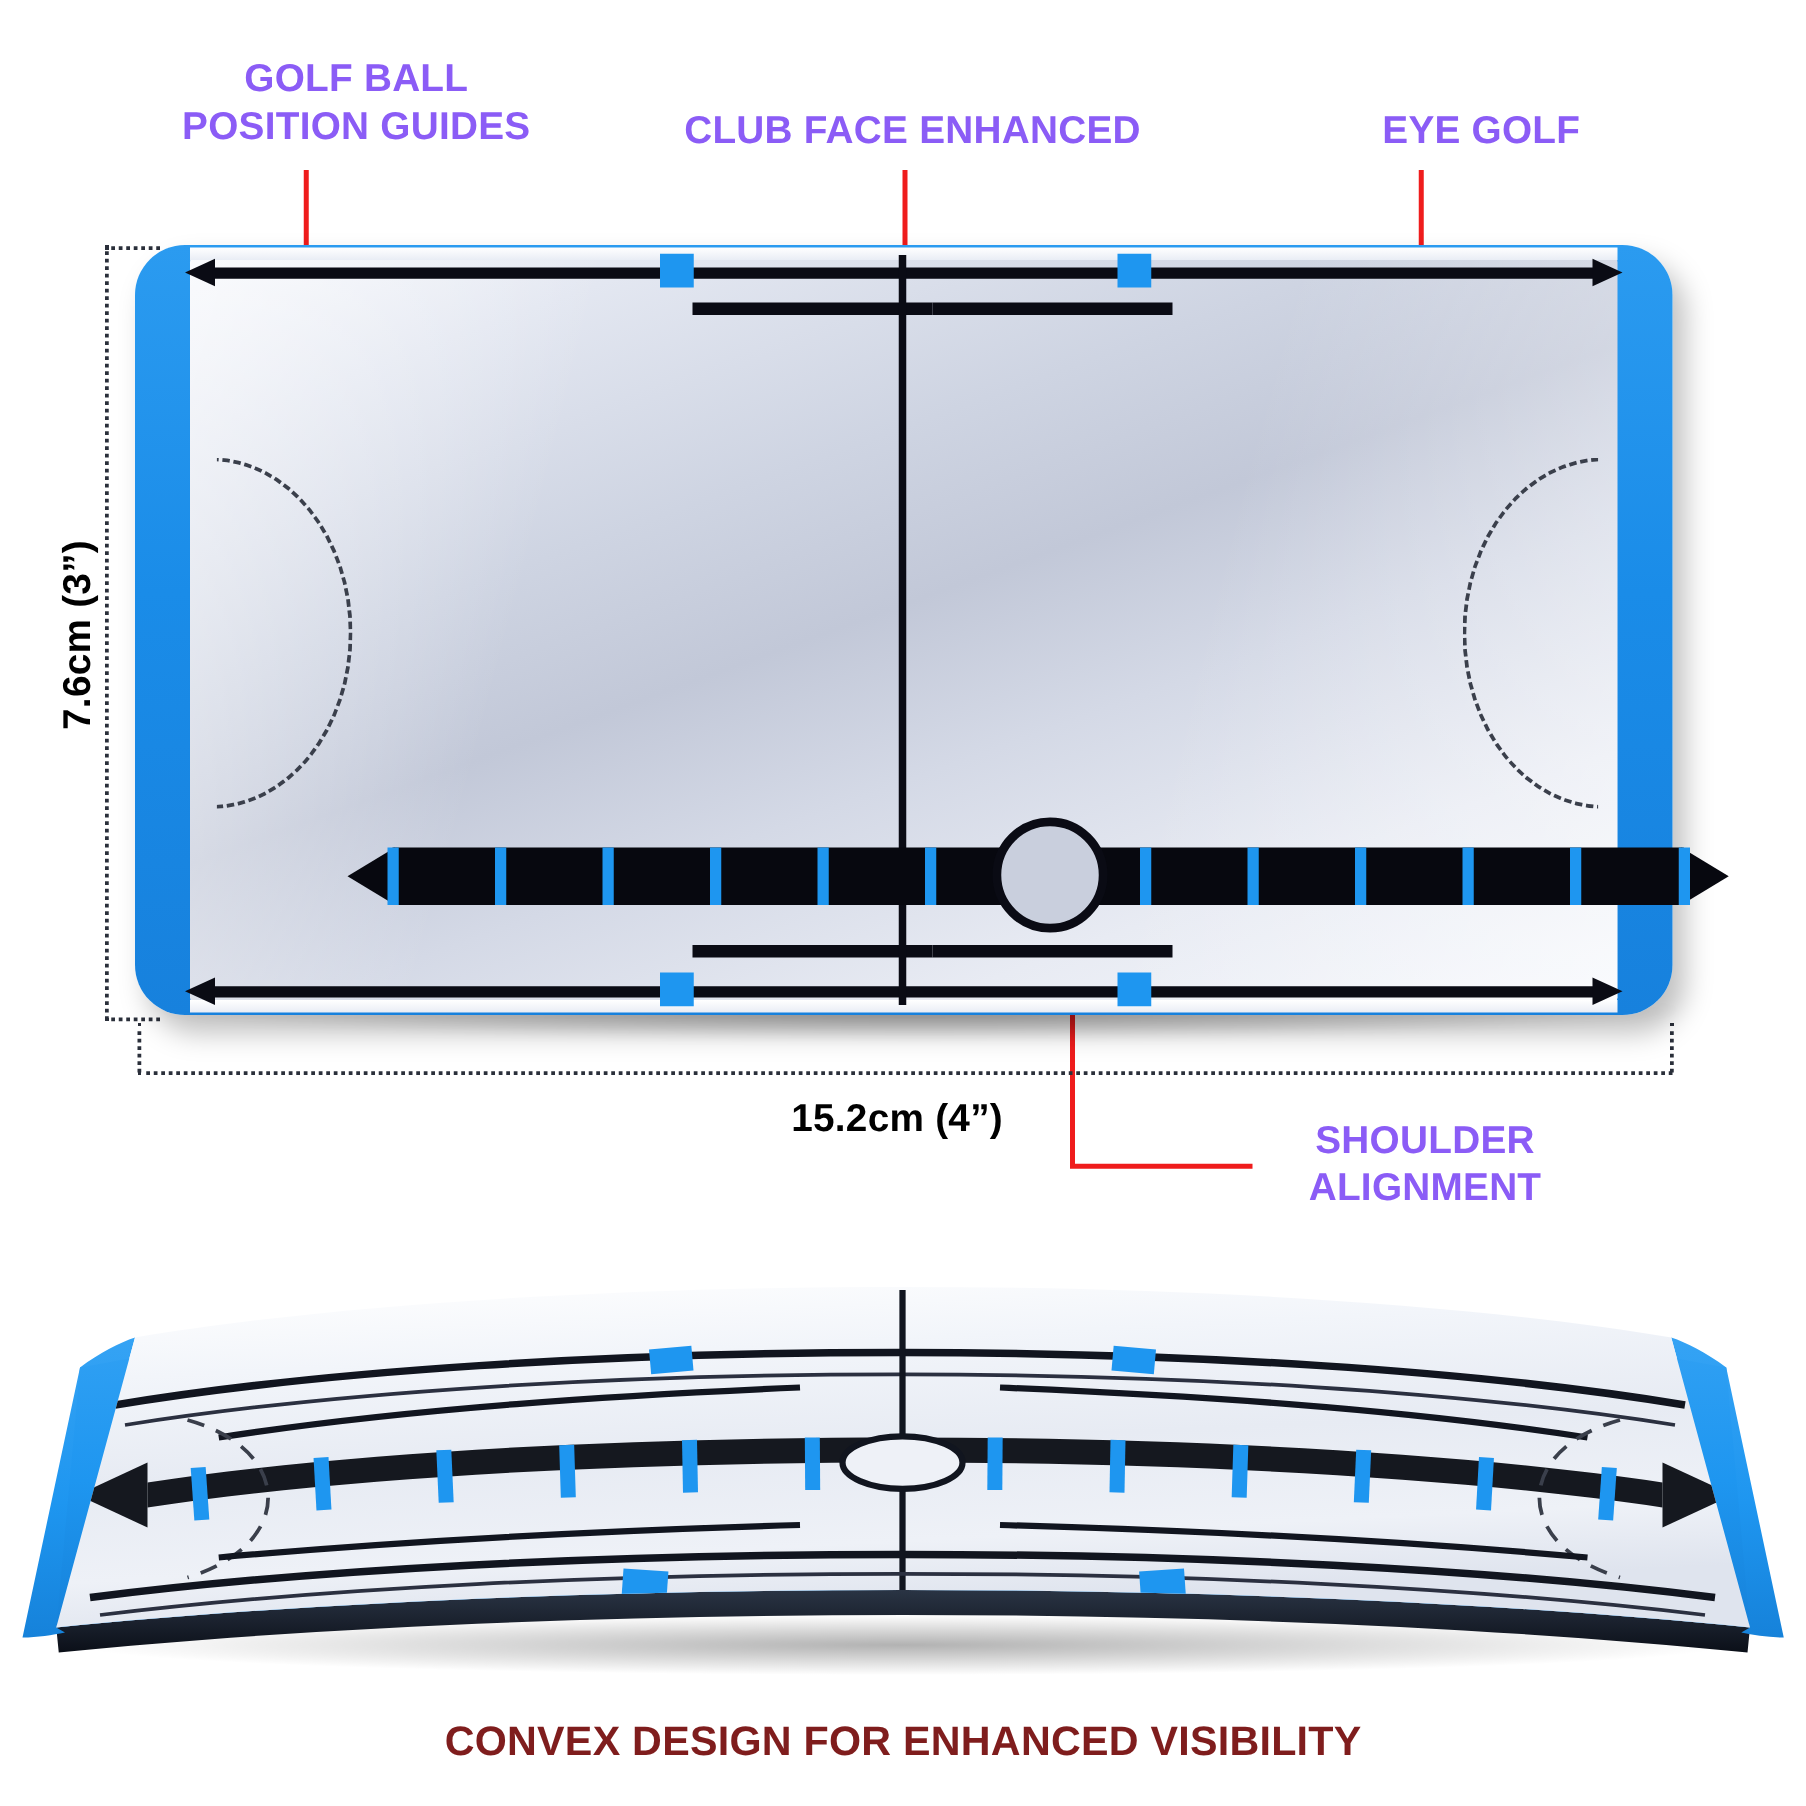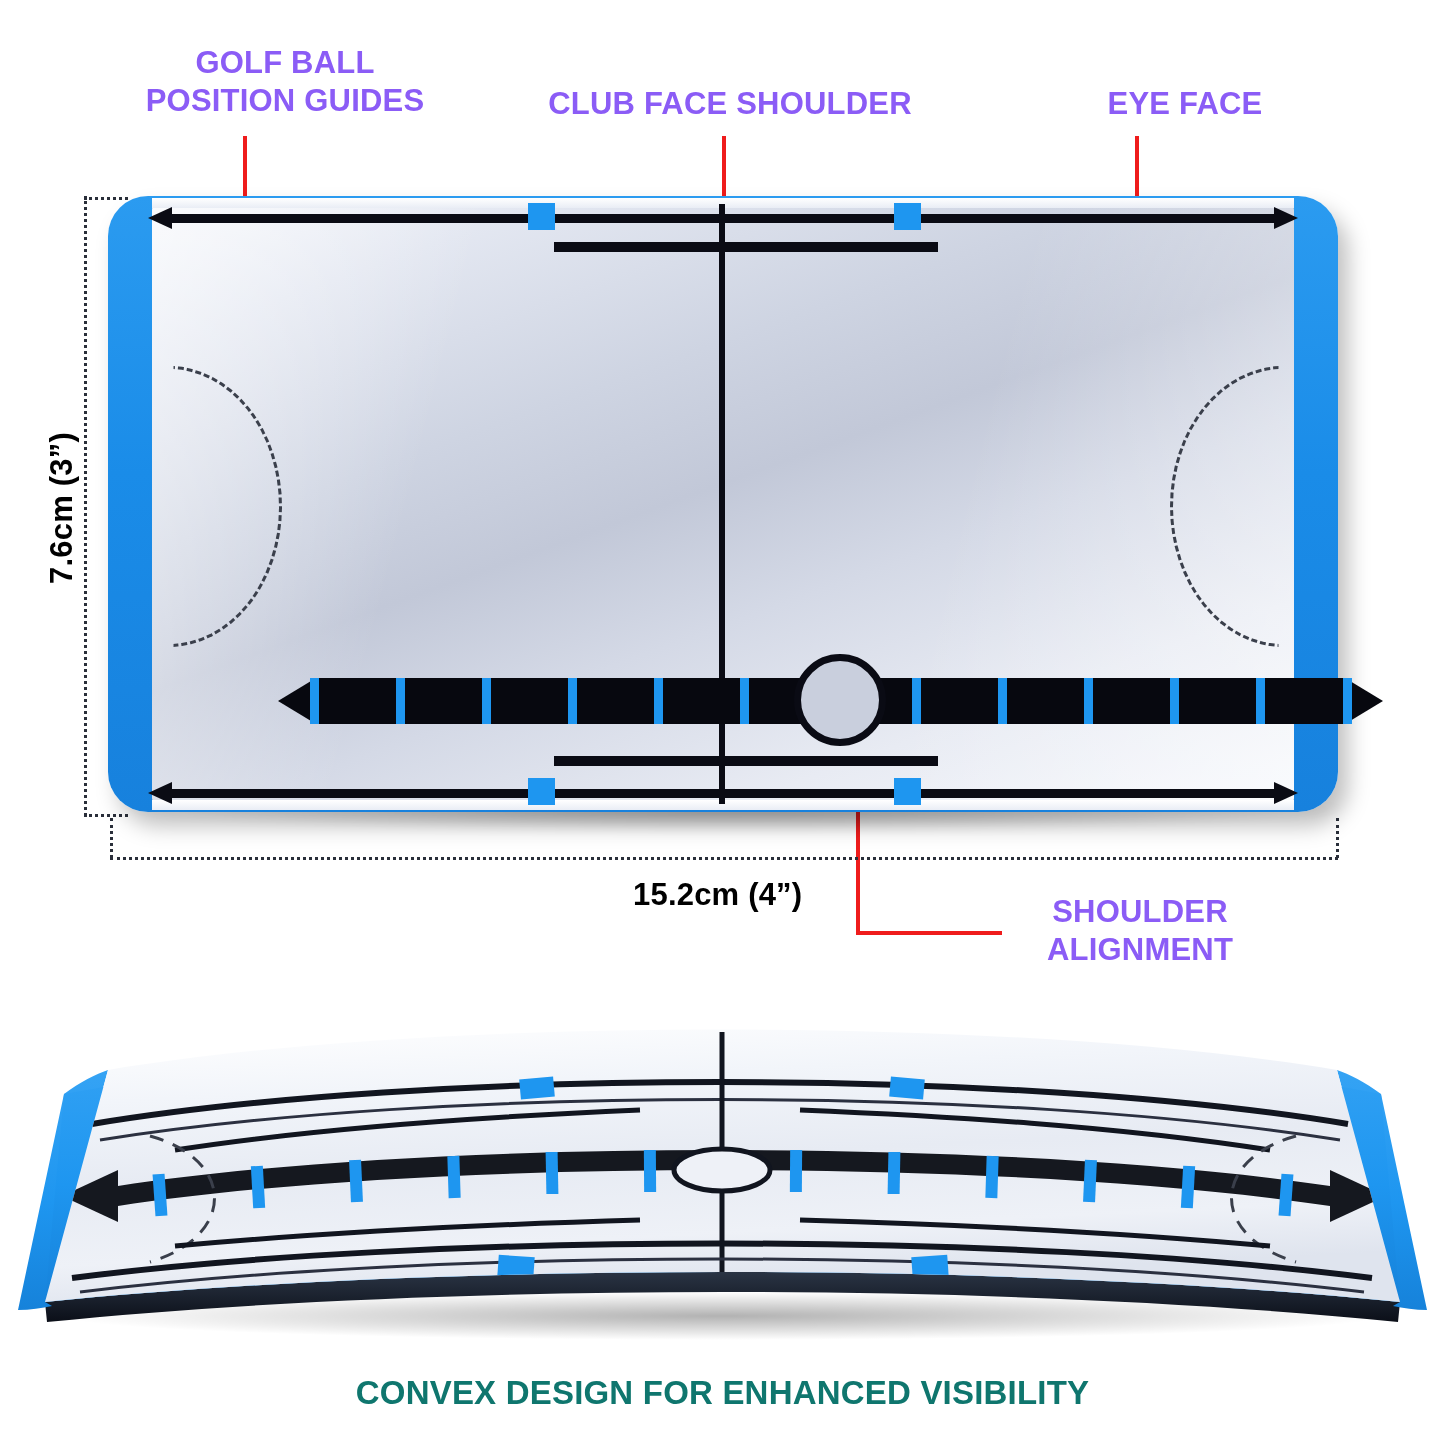--- a/index.html
+++ b/index.html
@@ -41,21 +41,21 @@
     white-space: nowrap;
   }
   .dim-label.vertical {
     transform: rotate(-90deg);
     transform-origin: 50% 50%;
   }
 
   
   .caption {
     position: absolute;
-    color: #0f766e;
+    color: #7f1d1d;
     font-weight: bold;
     font-size: 33px;
     letter-spacing: 0.2px;
     white-space: nowrap;
     text-align: center;
     width: 100%;
   }
 
   
   .leader-v { position: absolute; background: #ef1c1c; width: 4px; }
@@ -235,23 +235,23 @@
   }
 </style>
 </head>
 <body>
 
 <div id="root">
 
   <div class="callout-label" style="left:60px; top:44px; width:450px;">GOLF BALL
 POSITION GUIDES</div>
 
-  <div class="callout-label" style="left:460px; top:85px; width:540px;">CLUB FACE SHOULDER</div>
-
-  <div class="callout-label" style="left:965px; top:85px; width:440px;">EYE FACE</div>
+  <div class="callout-label" style="left:460px; top:85px; width:540px;">CLUB FACE ENHANCED</div>
+
+  <div class="callout-label" style="left:965px; top:85px; width:440px;">EYE GOLF</div>
 
   <div class="callout-label" style="left:930px; top:893px; width:420px;">SHOULDER
 ALIGNMENT</div>
 
   <div class="leader-v" style="left:243px; top:136px; height:312px;"></div>
   <div class="leader-h" style="left:178px; top:444px; width:67px;"></div>
   <div class="leader-dot" style="left:168px; top:436px;"></div>
 
   <div class="leader-v" style="left:722px; top:136px; height:78px;"></div>
   <div class="leader-dot" style="left:714px; top:200px;"></div>

